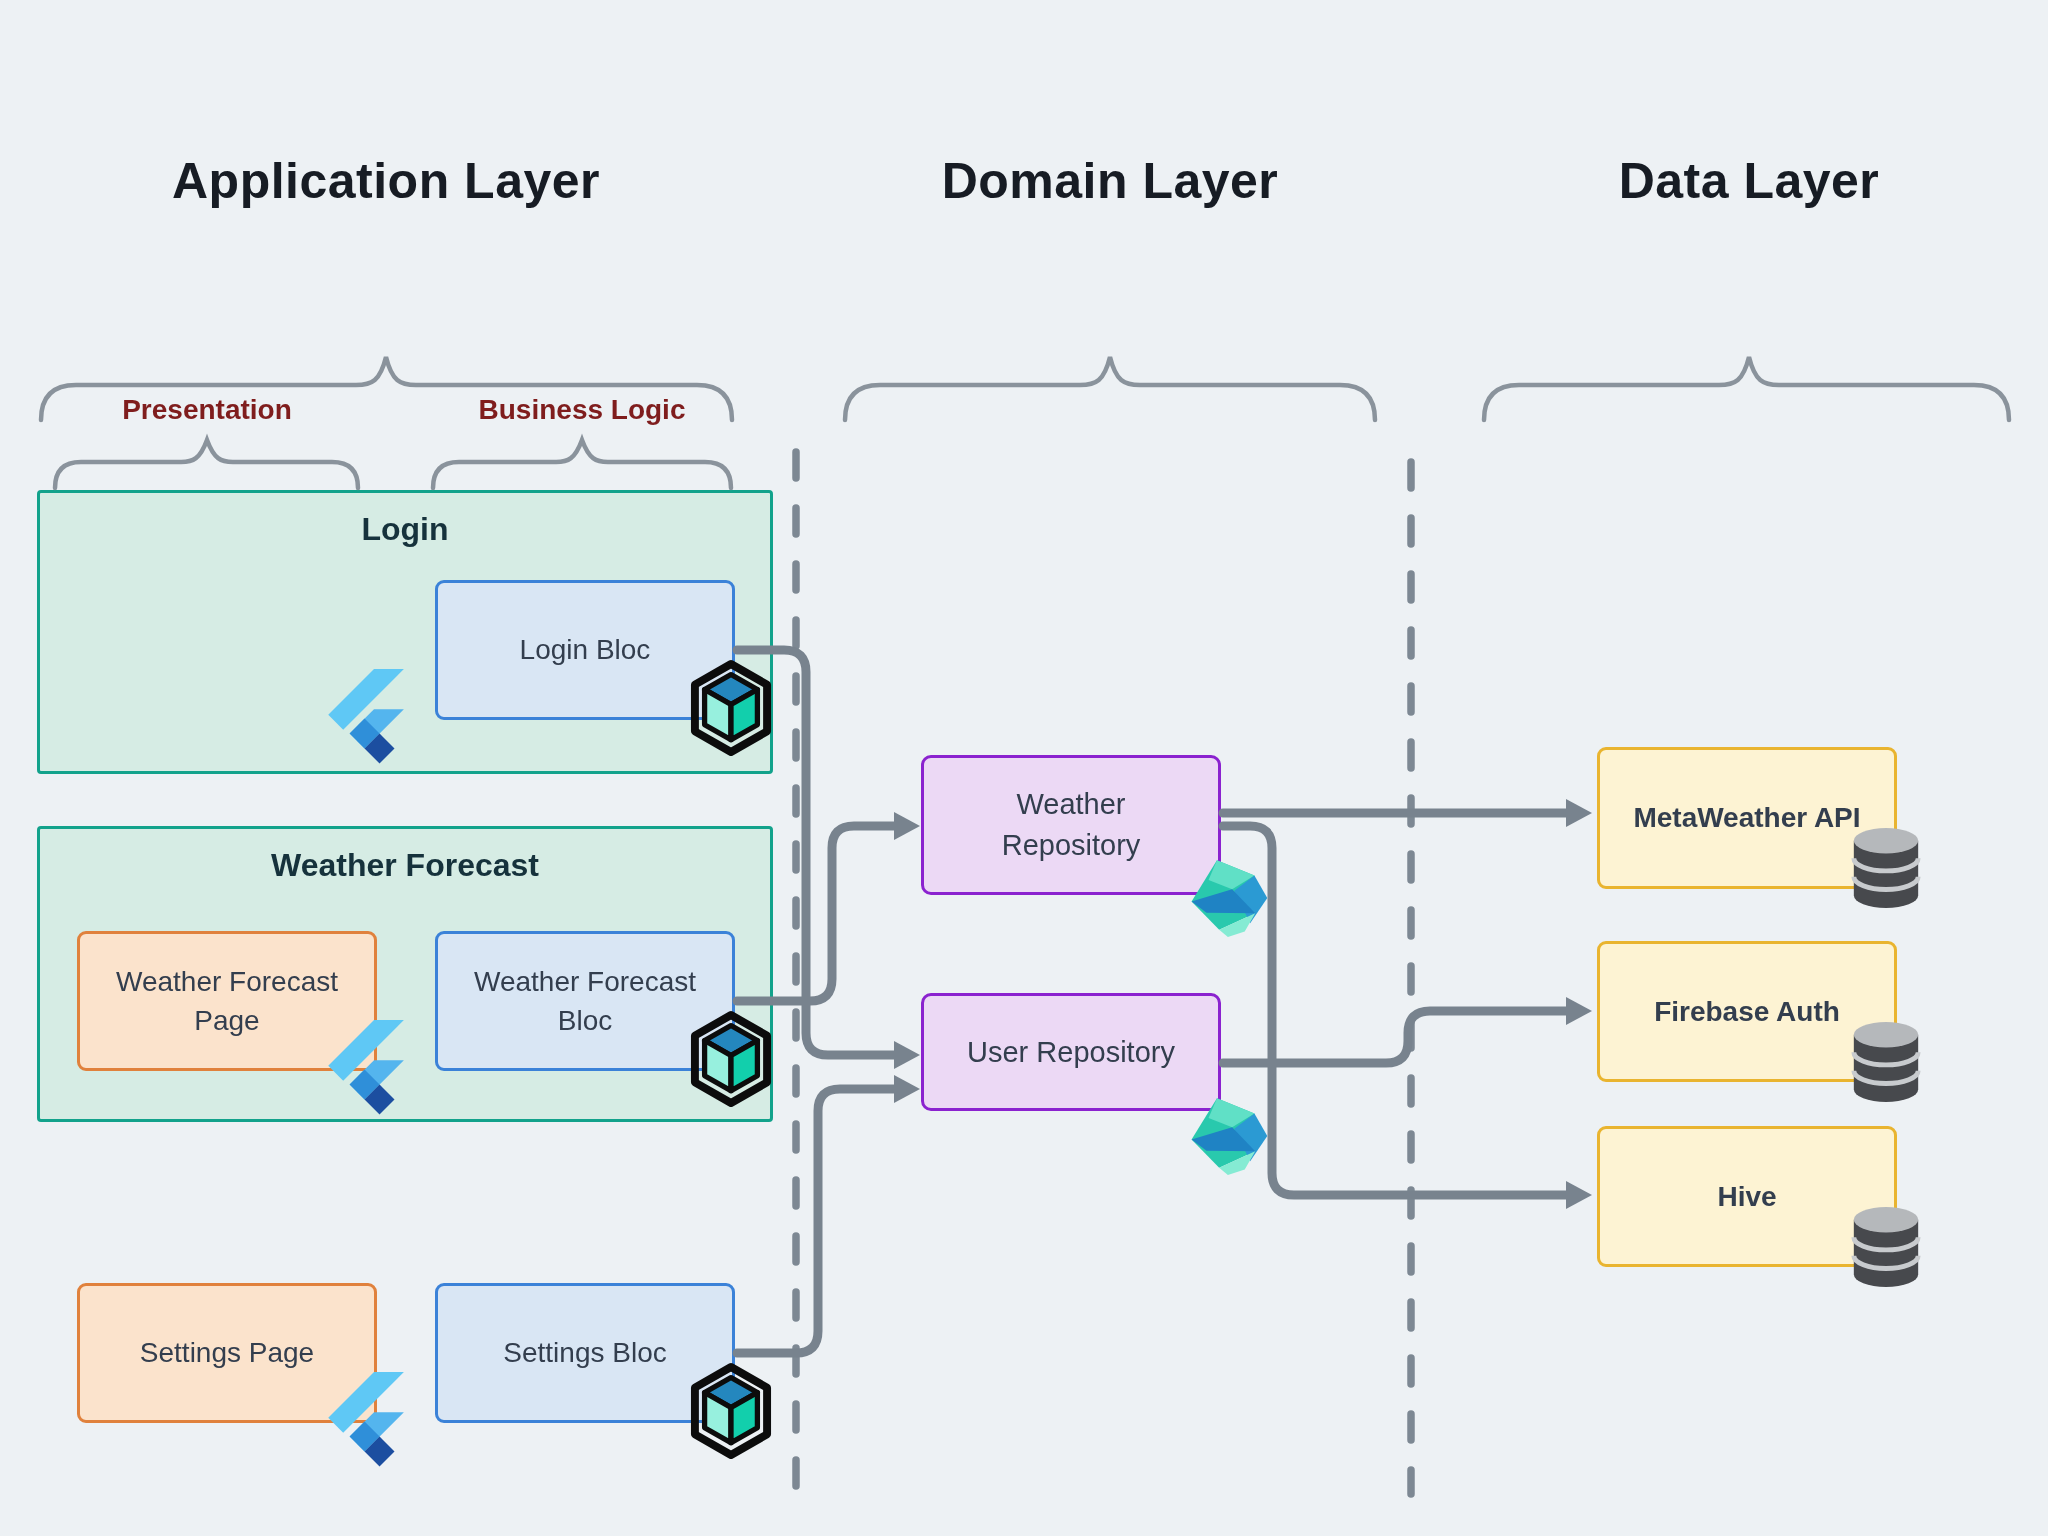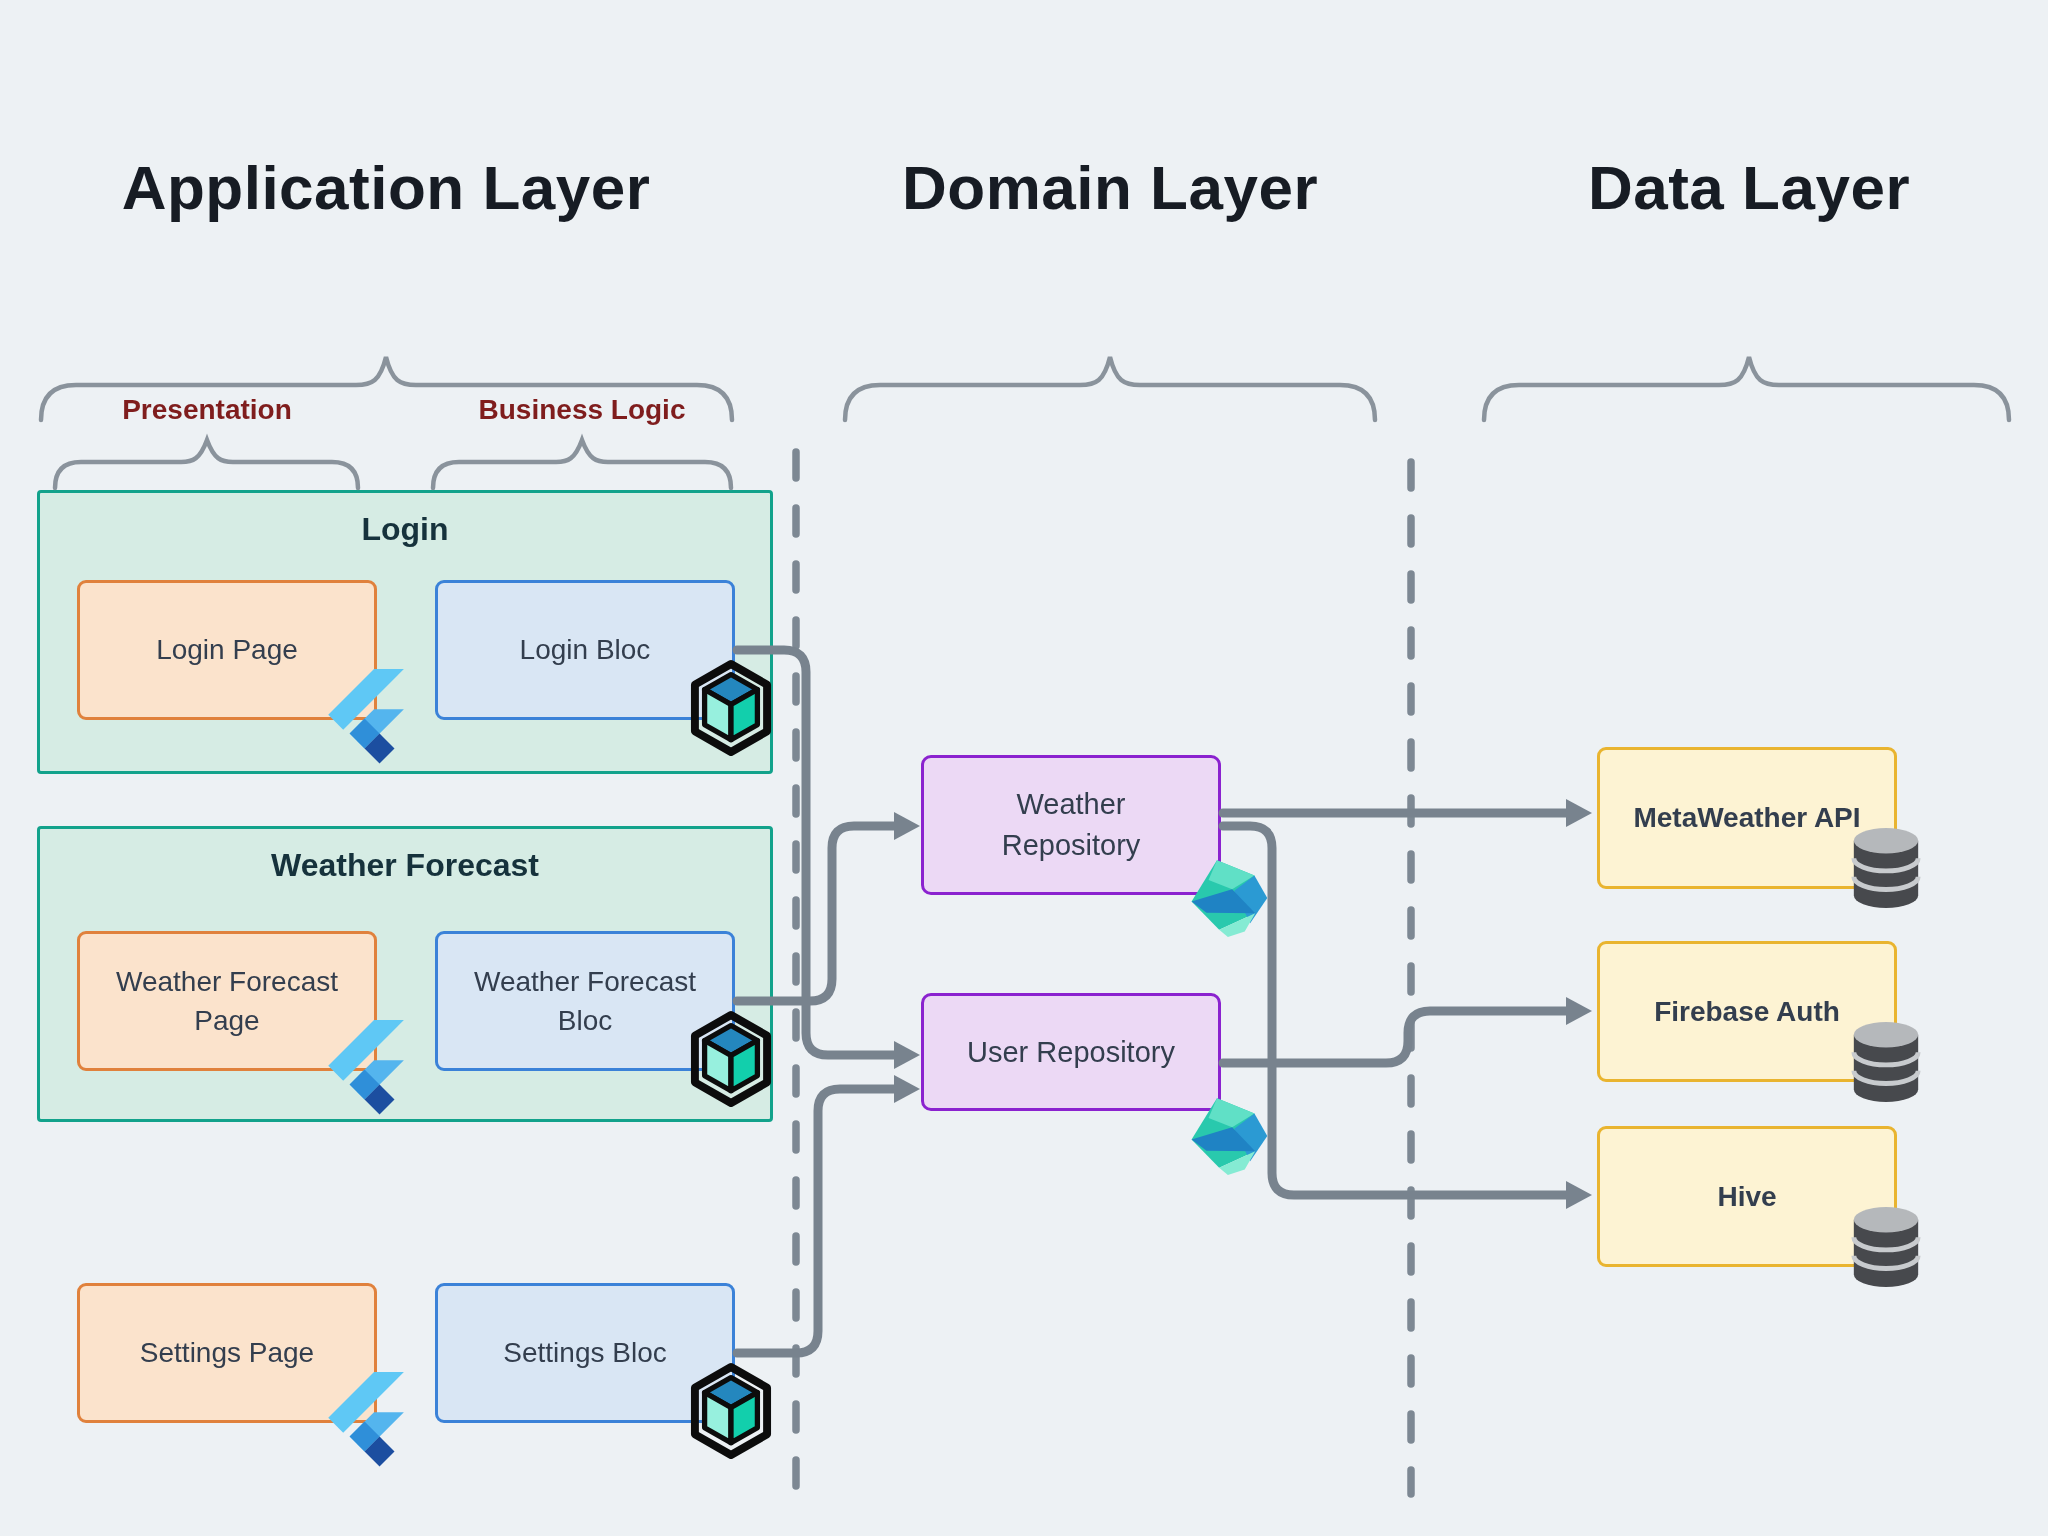--- a/index.html
+++ b/index.html
@@ -6,21 +6,21 @@
   body{
     width:2048px;height:1536px;overflow:hidden;
     background:var(--background,#edf1f4);
     font-family:"Liberation Sans","DejaVu Sans",sans-serif;
   }
   #canvas{position:relative;width:2048px;height:1536px;}
   #art{position:absolute;left:0;top:0;pointer-events:none;}
 
   .layer-title{
     position:absolute;text-align:center;
-    font-size:62px;font-weight:700;letter-spacing:.5px;
+    font-size:50px;font-weight:700;letter-spacing:.5px;
     color:var(--title-text,#171c24);
   }
   .sublabel{
     position:absolute;text-align:center;
     font-size:28px;font-weight:600;color:#7f1d1d;
   }
   .section{
     position:absolute;border-radius:4px;
     background:var(--section-fill,#d6ece4);
     border:3px solid var(--section-border,#12a28b);
@@ -92,21 +92,20 @@
   <div class="sublabel" style="left:57px;top:394px;width:300px">Presentation</div>
   <div class="sublabel" style="left:432px;top:394px;width:300px">Business Logic</div>
 
   <div class="section" style="left:37px;top:490px;width:736px;height:284px">
     <div class="section-title">Login</div>
   </div>
   <div class="section" style="left:37px;top:826px;width:736px;height:296px">
     <div class="section-title">Weather Forecast</div>
   </div>
 
-  <div class="node page" style="left:77px;top:580px;width:300px;height:140px">Login Page</div>
   <div class="node page" style="left:77px;top:931px;width:300px;height:140px">Weather Forecast Page</div>
   <div class="node page" style="left:77px;top:1283px;width:300px;height:140px">Settings Page</div>
 
   <div class="node bloc" style="left:435px;top:580px;width:300px;height:140px">Login Bloc</div>
   <div class="node bloc" style="left:435px;top:931px;width:300px;height:140px">Weather Forecast Bloc</div>
   <div class="node bloc" style="left:435px;top:1283px;width:300px;height:140px">Settings Bloc</div>
 
   <div class="node repo" style="left:921px;top:755px;width:300px;height:140px">Weather Repository</div>
   <div class="node repo" style="left:921px;top:993px;width:300px;height:118px">User Repository</div>
 

